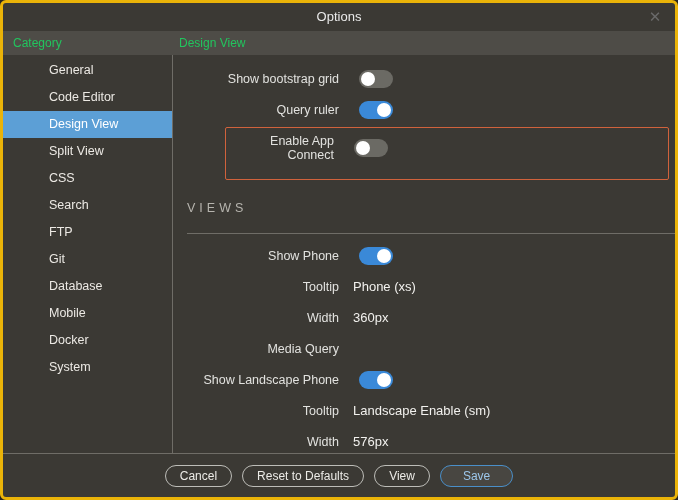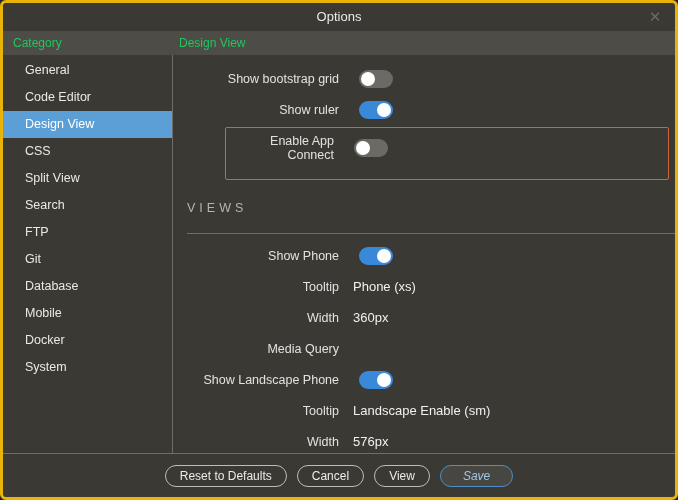--- a/index.html
+++ b/index.html
@@ -81,21 +81,21 @@
     right: 0;
     top: 0;
     bottom: 0;
     width: 6px;
   }
   .sidebar-item {
     height: 27px;
     line-height: 27px;
     font-size: 12.5px;
     color: #ece9e4;
-    padding-left: 22px;
+    padding-left: 46px;
     cursor: pointer;
   }
   .sidebar-item.selected {
     background: #5c9fd6;
     color: #fff;
   }
   .main {
     flex: 1;
     overflow-y: auto;
     padding-bottom: 8px;
@@ -185,21 +185,20 @@
     color: #ecebe7;
     font-size: 12px;
     cursor: pointer;
     line-height: 20px;
   }
   .btn.primary {
     border-color: #4a8fc9;
     color: #9cc6ea;
     background: #484641;
     padding: 0 22px;
-    font-style: italic;
   }
 </style>
 </head>
 <body>
 
 <div class="modal">
 
   <div class="titlebar">
     <span>Options</span>
     <div class="close-x">✕</div>
@@ -209,43 +208,43 @@
     <div class="col-cat">Category</div>
     <div class="col-main">Design View</div>
   </div>
 
   <div class="body">
 
     <div class="sidebar">
       <div class="sidebar-item"><span>General</span></div>
       <div class="sidebar-item"><span>Code Editor</span></div>
       <div class="sidebar-item selected"><span>Design View</span></div>
+      <div class="sidebar-item"><span>Split View</span></div>
       <div class="sidebar-item"><span>CSS</span></div>
-      <div class="sidebar-item"><span>Split View</span></div>
       <div class="sidebar-item"><span>Search</span></div>
       <div class="sidebar-item"><span>FTP</span></div>
       <div class="sidebar-item"><span>Git</span></div>
       <div class="sidebar-item"><span>Database</span></div>
       <div class="sidebar-item"><span>Mobile</span></div>
       <div class="sidebar-item"><span>Docker</span></div>
       <div class="sidebar-item"><span>System</span></div>
       <div class="sidebar-scroll"></div>
     </div>
 
     <div class="main">
 
       <div class="row" style="margin-top:8px">
         <div class="label">Show bootstrap grid</div>
         <div class="value">
           <span class="toggle"><span class="knob"></span></span>
         </div>
       </div>
 
       <div class="row">
-        <div class="label">Show ruler</div>
+        <div class="label">Query ruler</div>
         <div class="value">
           <span class="toggle on"><span class="knob"></span></span>
         </div>
       </div>
 
       <div class="highlighted">
         <div class="row">
           <div class="label">Enable App Connect</div>
           <div class="value">
             <span class="toggle"><span class="knob"></span></span>
@@ -293,19 +292,19 @@
         <div class="value">576px</div>
       </div>
       <div class="row">
         <div class="label">Media Query</div>
       </div>
 
     </div>
   </div>
 
   <div class="footer">
+    <button class="btn">Cancel</button>
     <button class="btn">Reset to Defaults</button>
-    <button class="btn">Cancel</button>
     <button class="btn">View</button>
     <button class="btn primary">Save</button>
   </div>
 
 </div>
 
 </body></html>

